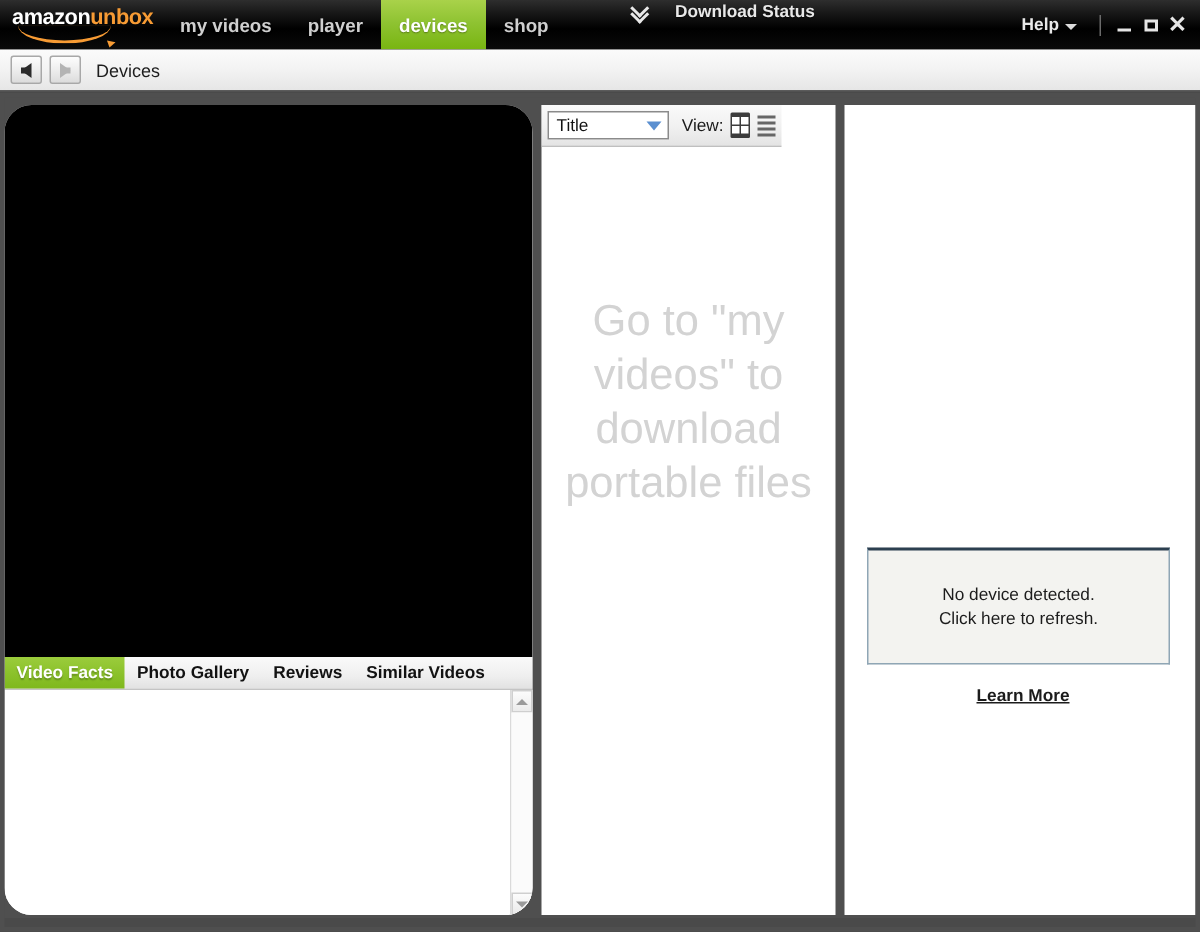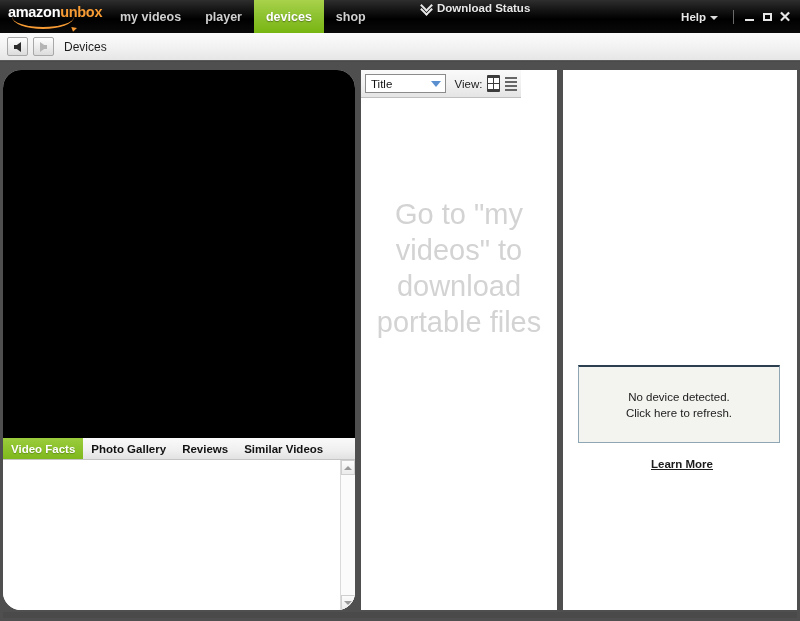--- a/index.html
+++ b/index.html
@@ -93,21 +93,21 @@
     color: #ffffff;
     text-shadow: 0 1px 1px rgba(0,0,0,0.35);
   }
 
   .dlstatus {
     position: absolute;
     left: 421px; top: 0;
     height: 16px;
     display: flex;
     align-items: center;
-    gap: 5px;
+    gap: 18px;
     color: #e8e8e8;
     font-size: 11.5px;
     font-weight: bold;
     cursor: pointer;
     text-shadow: 0 1px 1px rgba(0,0,0,0.8);
   }
   .chev-dbl {
     display: inline-block;
     width: 11px; height: 12px;
     position: relative;

